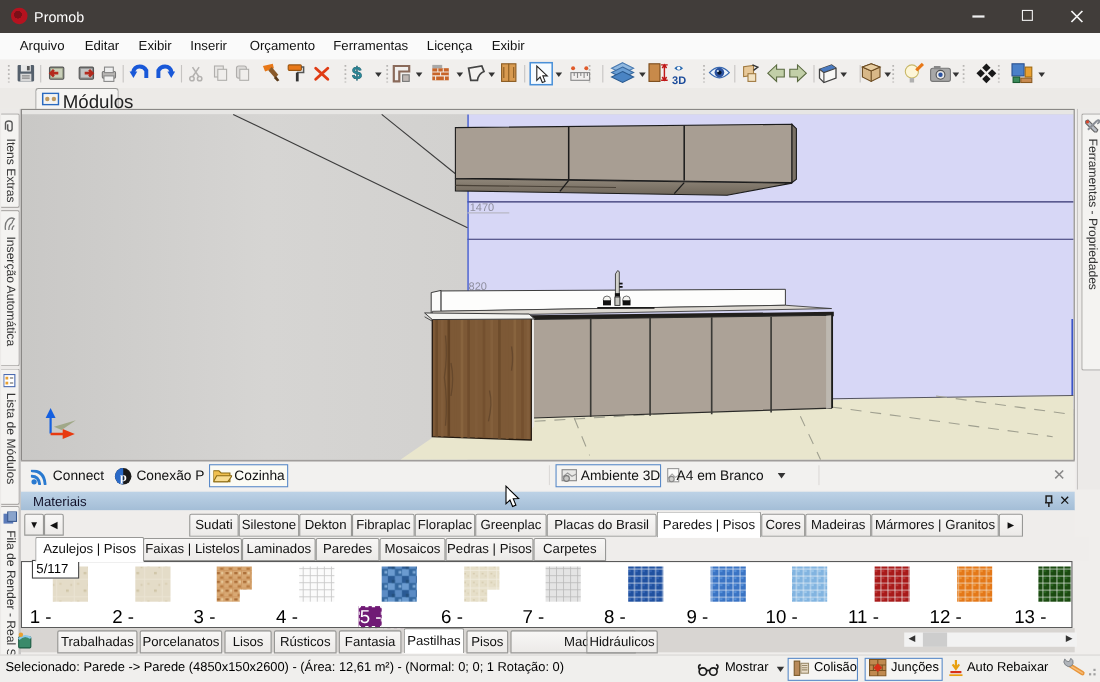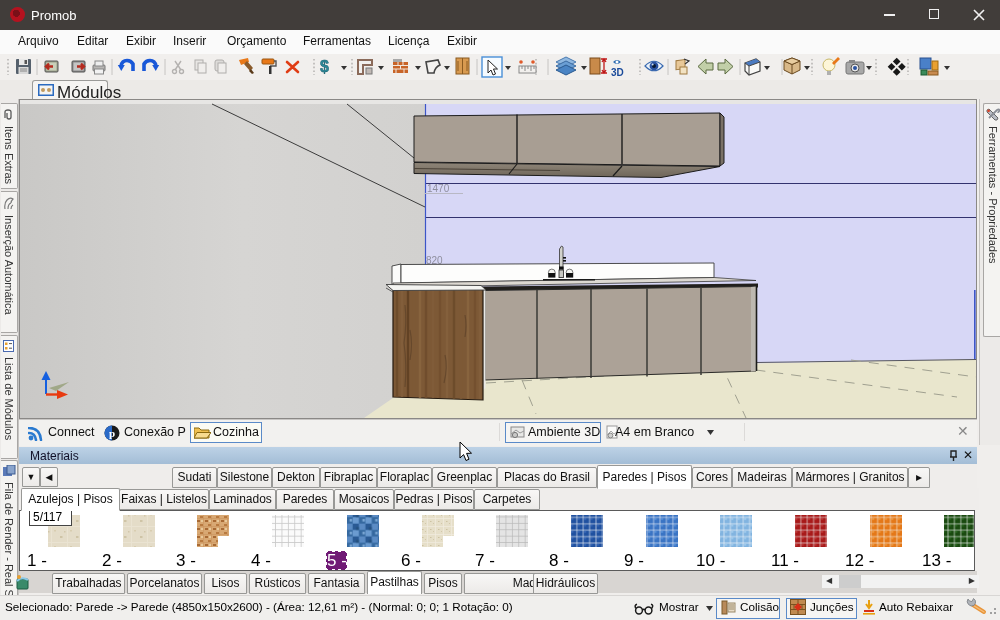--- a/index.html
+++ b/index.html
@@ -22,21 +22,21 @@
 #rbar{left:979px;top:99px;width:21px;height:346px;background:#eceae8;border-left:1px solid #c6c4c2;}
 .vtab{position:absolute;left:1px;width:16px;background:#f4f3f1;border:1px solid #a8a6a4;border-left:none;border-radius:0 2px 2px 0;}
 .vtxt{position:absolute;writing-mode:vertical-rl;font-size:11px;color:#333;left:2px;white-space:nowrap;}
 
 #vp{left:19px;top:99px;width:958px;height:320px;background:#d2d1cf;border:1px solid #8a8886;box-sizing:border-box;}
 
 #cbar{left:19px;top:419px;width:958px;height:26px;background:#f2f1ef;border-top:1px solid #c8c6c4;font-size:12.5px;color:#111;}
 
 #mhead{left:19px;top:447px;width:958px;height:17px;background:linear-gradient(#bdd2e6,#a3bdd6);font-size:12px;color:#101028;}
 #mtabs1{left:19px;top:464px;width:958px;height:24px;background:#efedeb;}
-#mtabs2{left:21px;top:488px;width:958px;height:22px;background:#efedeb;}
+#mtabs2{left:32px;top:488px;width:958px;height:22px;background:#efedeb;}
 #mthumbs{left:19px;top:510px;width:956px;height:61px;background:#fff;border:1px solid #5a5a5a;box-sizing:border-box;}
 #mbot{left:19px;top:571px;width:958px;height:22px;background:#d8d5d2;}
 .tab{position:absolute;background:linear-gradient(#f8f7f6,#eceae8);border:1px solid #989896;border-radius:2px 2px 0 0;font-size:12px;color:#111;text-align:center;white-space:nowrap;}
 .tabsel{background:#fff;z-index:3;}
 
 #sbar{left:0;top:595px;width:1000px;height:25px;background:#f0efed;border-top:1px solid #d8d6d4;font-size:11.7px;color:#000;}
 .thumblabel{position:absolute;top:40px;font-size:17px;color:#000;text-align:left;width:74px;}
 </style></head>
 <body>
 <div id="title" class="abs">

